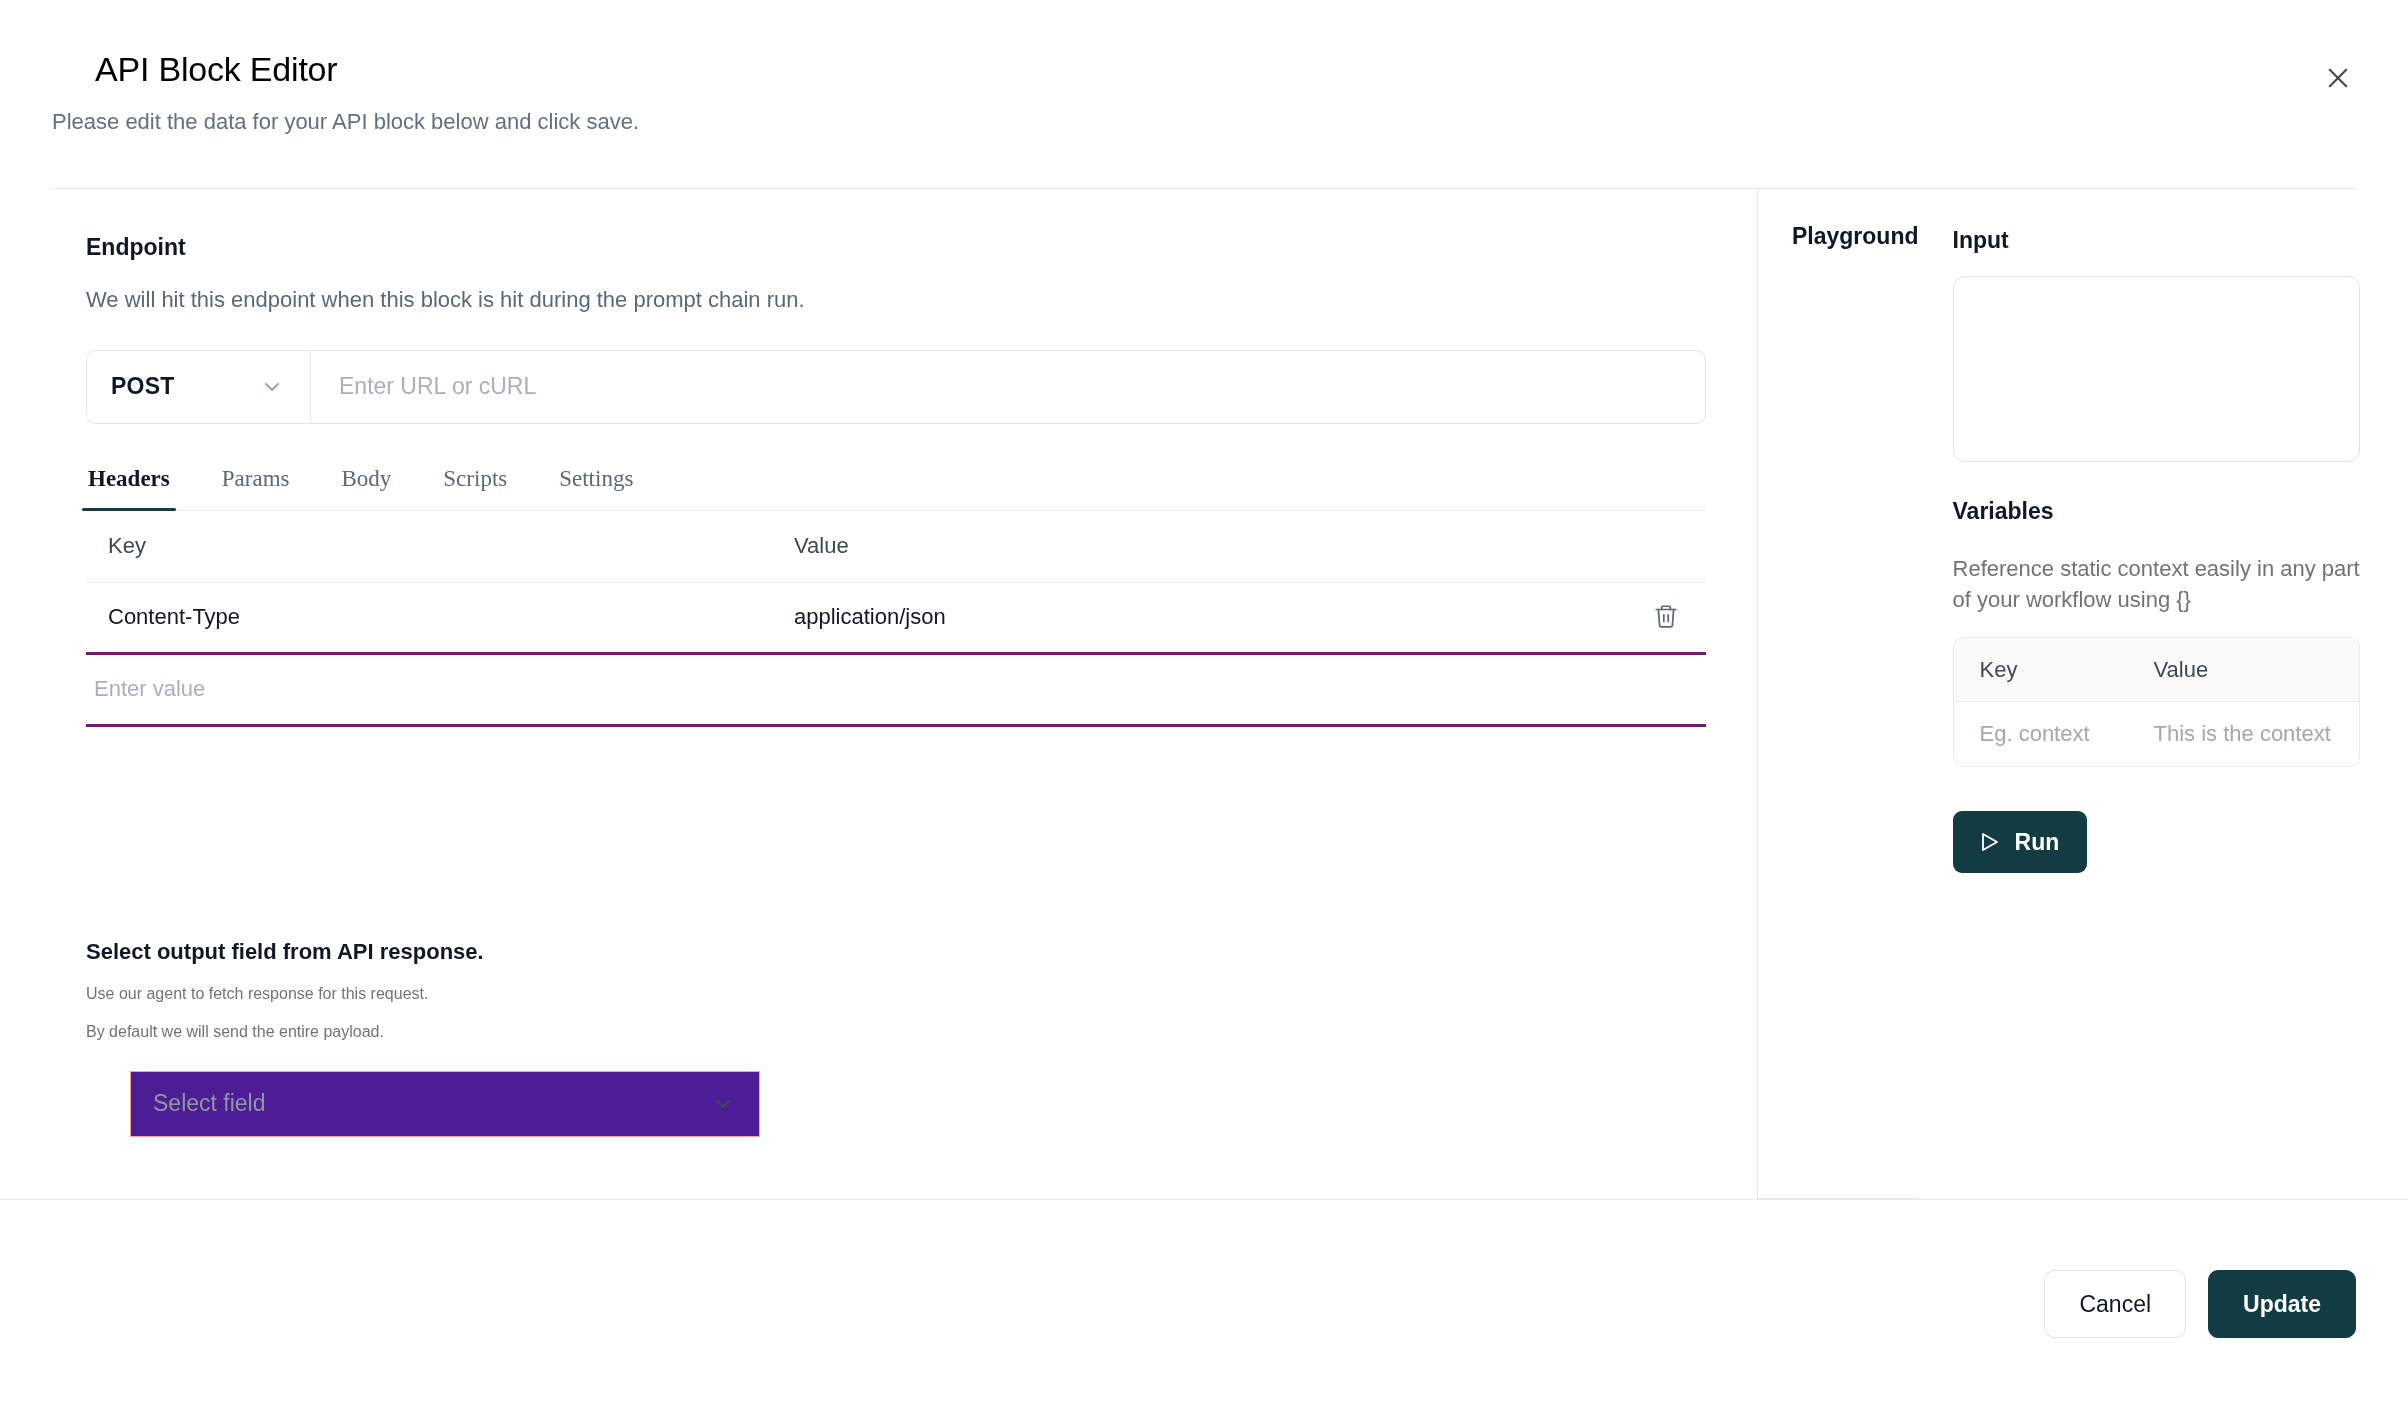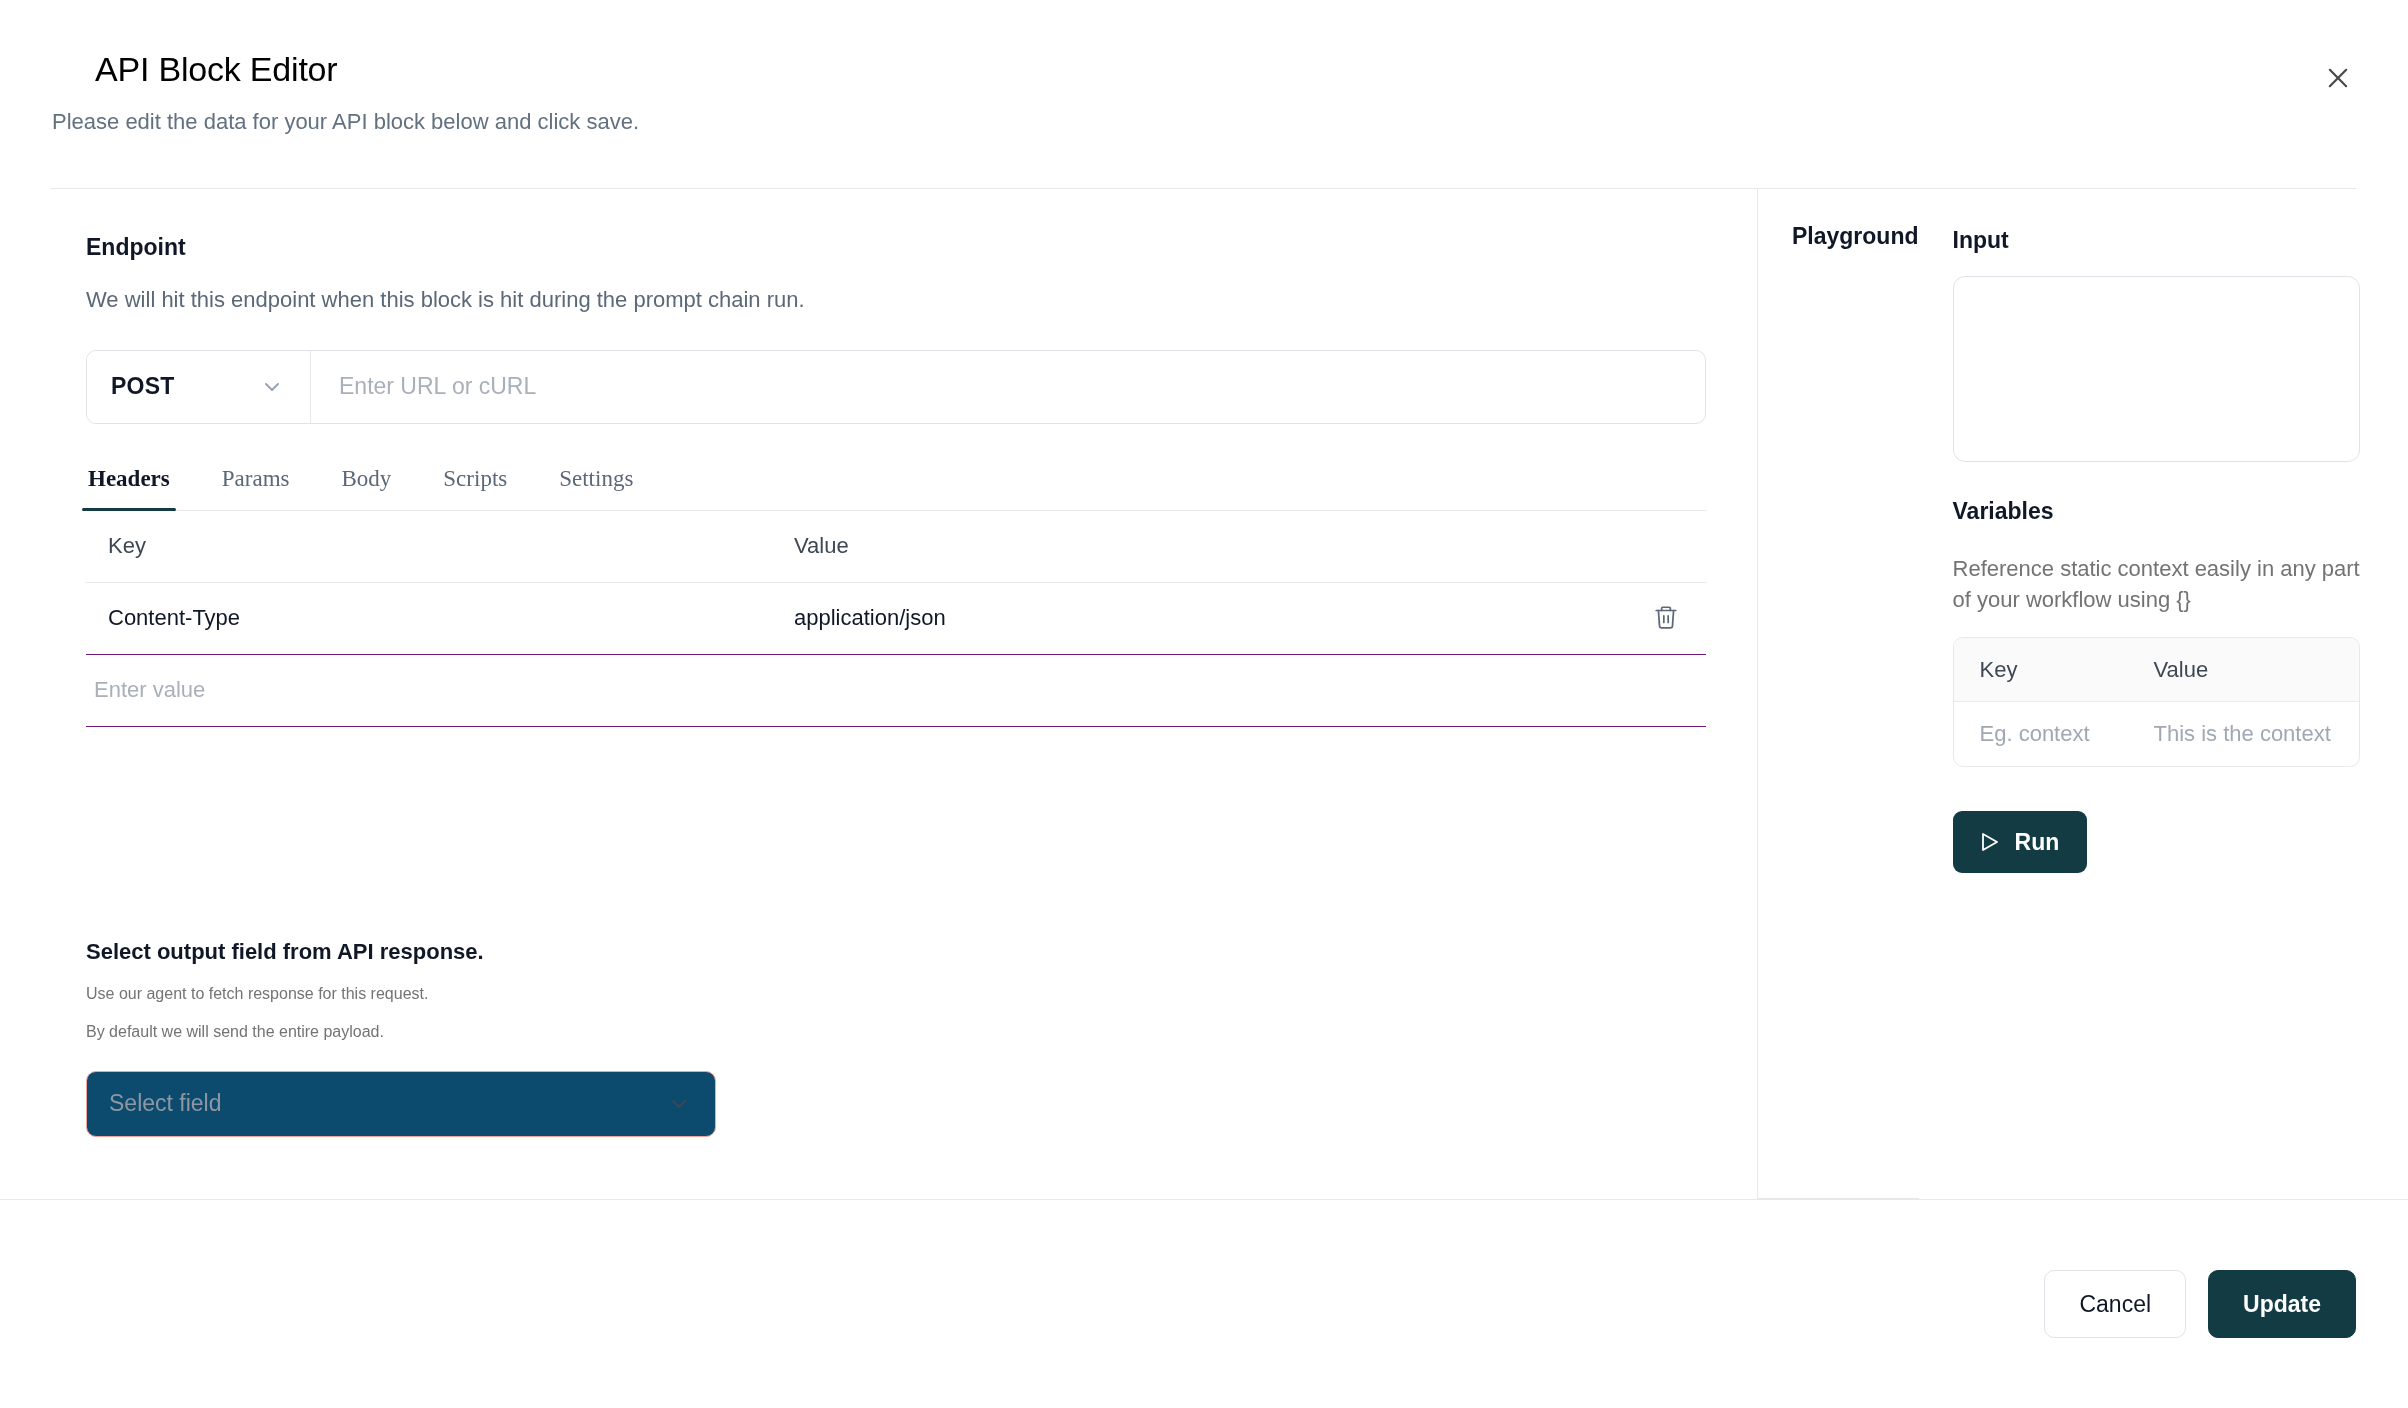--- a/index.html
+++ b/index.html
@@ -182,21 +182,21 @@
     background: #123b44;
     border-radius: 2px;
   }
 
   
   .kv-table { width: 1620px; margin-top: 0; }
   .kv-row {
     display: flex;
     align-items: center;
     height: 72px;
-    border-bottom: 1px solid #701a75;
+    border-bottom: 3px solid #701a75;
     position: relative;
   }
   .kv-row.head { border-bottom: 1px solid #e6e8ec; }
   .kv-key { width: 700px; flex: 0 0 700px; padding-left: 22px; }
   .kv-val { flex: 1 1 auto; padding-left: 8px; }
   .kv-act { width: 80px; flex: 0 0 80px; display: flex; align-items: center; justify-content: center; }
   .kv-head-text { font-size: 22px; color: #3d4853; }
   .kv-cell-text { font-size: 22px; color: #101828; }
   .kv-ph { font-size: 22px; color: #a9b0ba; }
   .trash-btn {
@@ -207,27 +207,28 @@
 
   
   .output-sec { margin-top: 212px; }
   .out-title { font-size: 22px; font-weight: 700; color: #101828; }
   .out-line { margin-top: 20px; font-size: 16px; color: #737373; }
   .select-field {
     margin-top: 30px;
     width: 630px;
     height: 66px;
     border: 1.5px solid #f6a39c;
-    border-radius: 10px;
+    border-radius: 0;
     display: flex;
     align-items: center;
     justify-content: space-between;
     padding: 0 24px 0 22px;
-    background: #0c4a6e;
-    cursor: pointer;
+    background: #4c1d95;
+    cursor: pointer;
+    margin-left: 44px;
   }
   .select-field .sf-text { font-size: 23px; color: #8e97a2; }
   .select-field .chev { color: #3d4853; }
 
   
   .right-pane {
     flex: 1 1 auto;
     display: flex;
     flex-direction: row;
     overflow: hidden;

